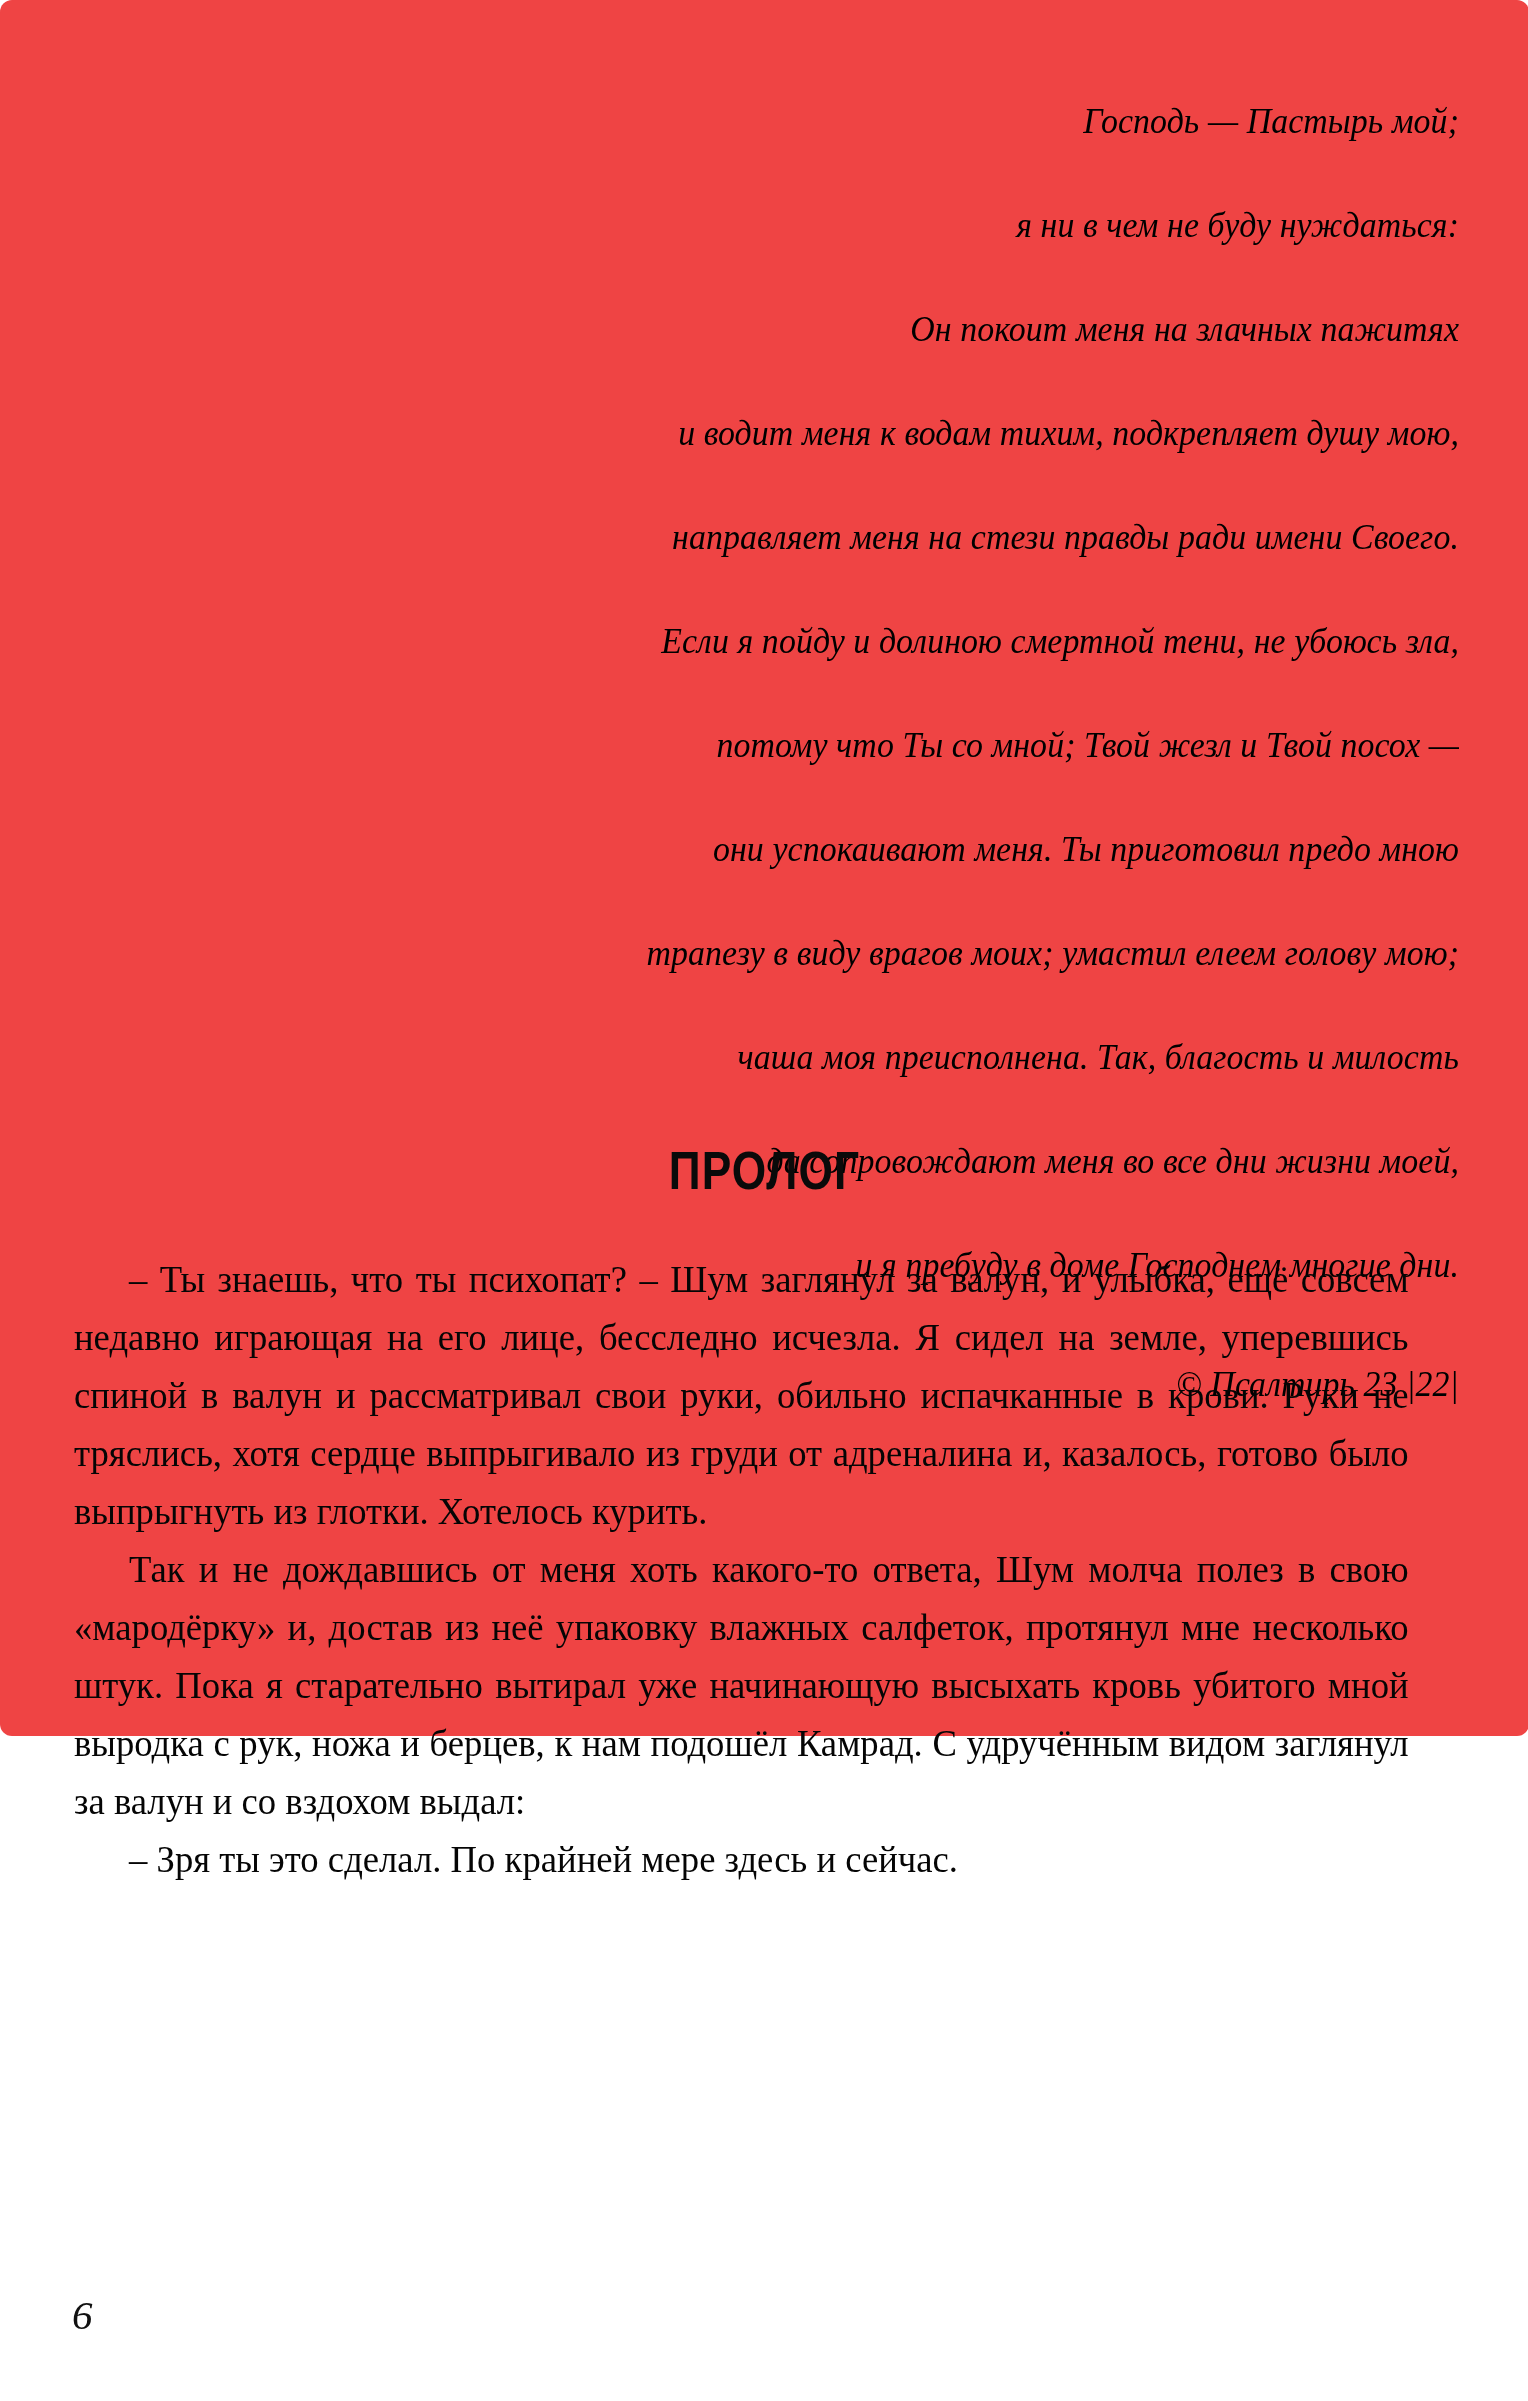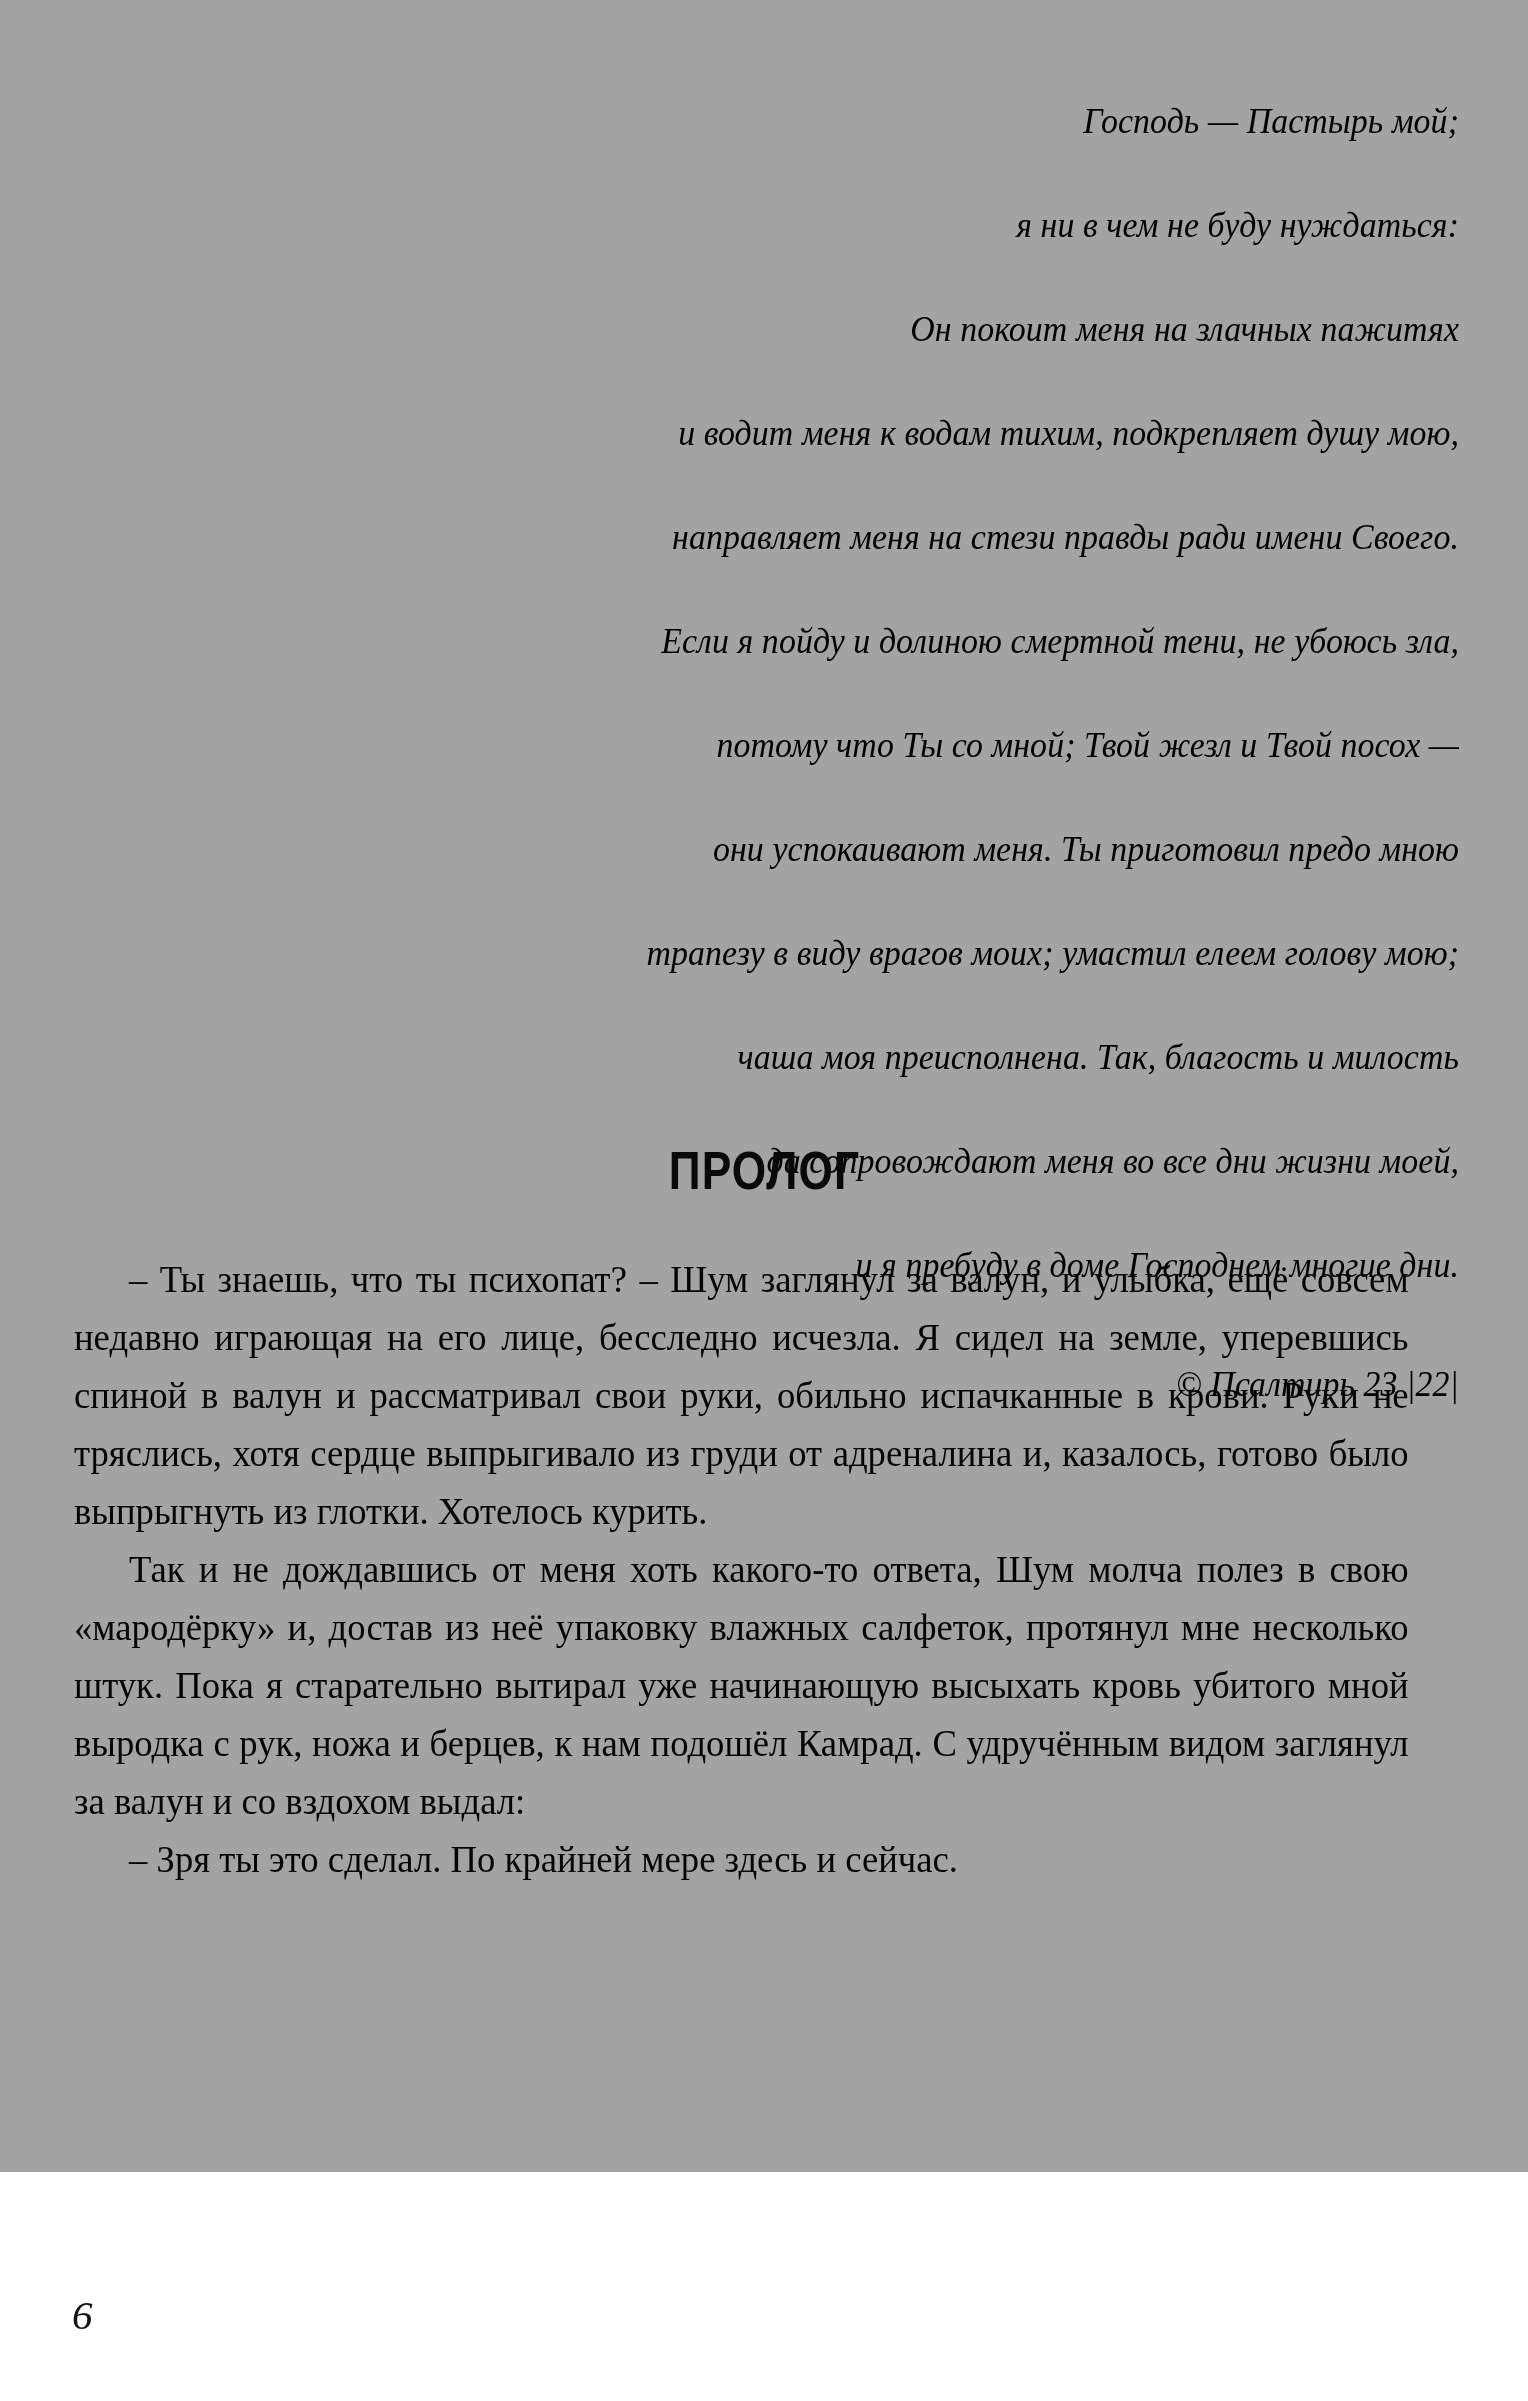--- a/index.html
+++ b/index.html
@@ -15,22 +15,23 @@
     overflow: hidden;
     font-family: "Liberation Serif", "DejaVu Serif", serif;
     color: #000000;
     -webkit-font-smoothing: antialiased;
   }
 
   .page {
     position: absolute;
     inset: 0;
     width: 1529px;
-    height: 2172px;
-    background: #a3a3a3;
+    height: 1736px;
+    background: #ef4444;
+    border-radius: 12px;
   }
 
   
   .epigraph {
     position: absolute;
     left: 74px;
     top: 43px;
     width: 1385px;
     text-align: right;
     font-style: italic;

